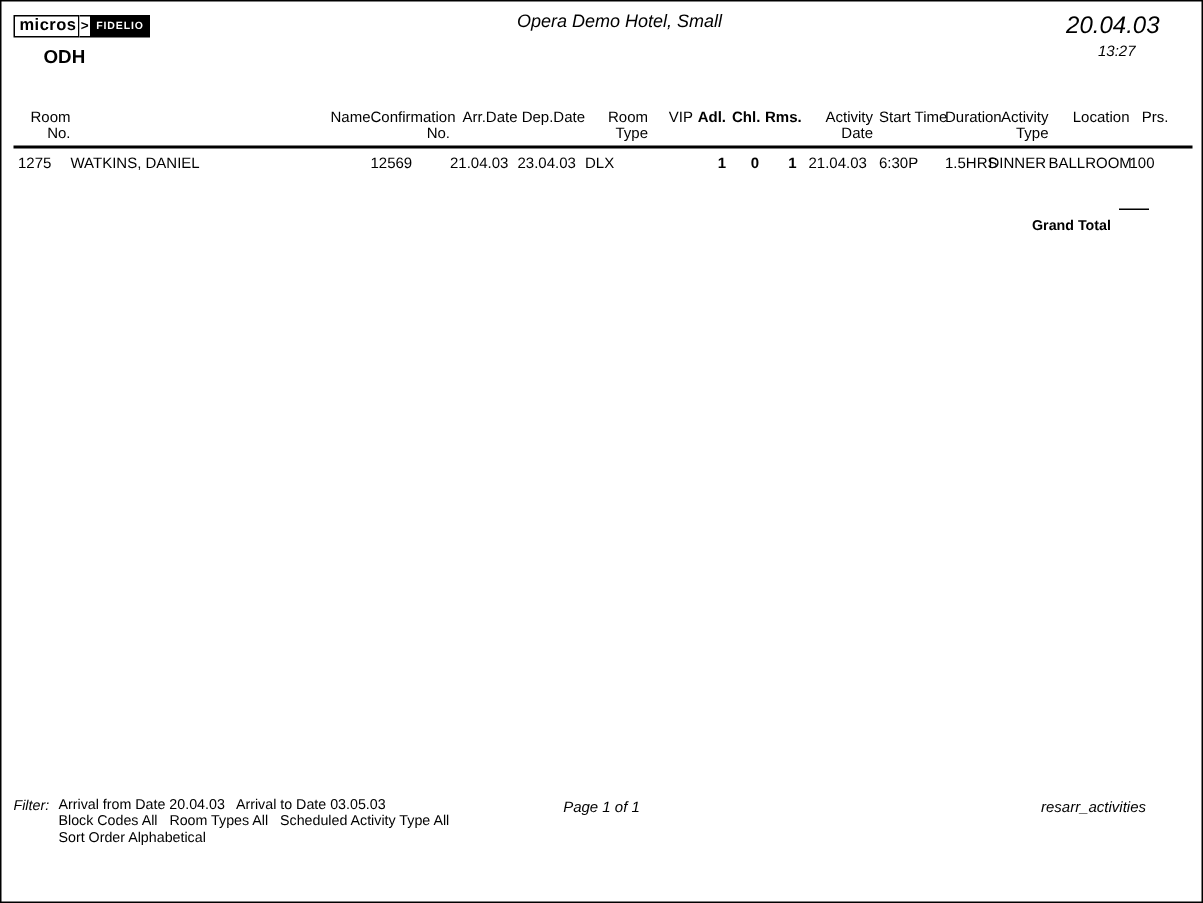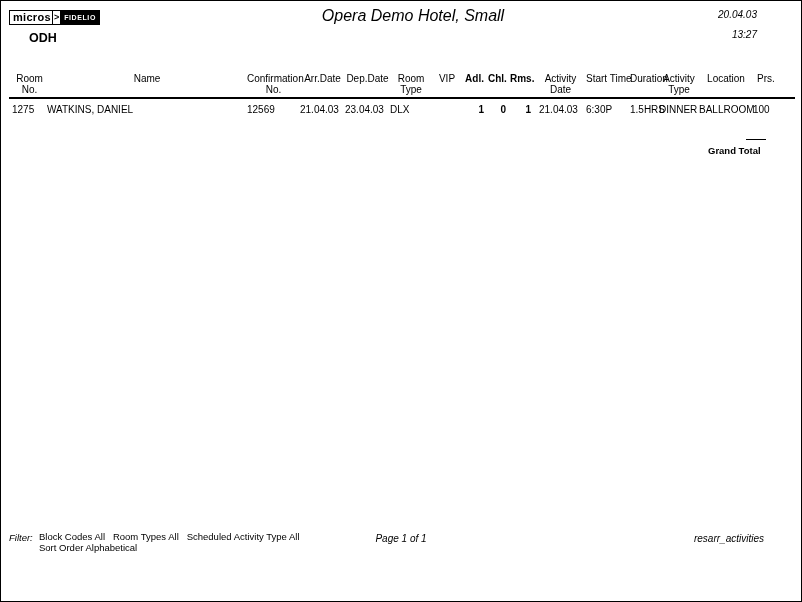--- a/index.html
+++ b/index.html
@@ -50,28 +50,28 @@
     font-size: 7px;
     line-height: 15px;
     padding: 0 4px;
     letter-spacing: 0.6px;
   }
   .hotel-name {
     position: absolute;
     top: 6px; left: 0; right: 0;
     text-align: center;
     font-style: italic;
+    font-size: 12px;
+    margin-left: 24px;
+  }
+  .report-date {
+    position: absolute;
+    top: 8px; right: 28px;
+    font-style: italic;
     font-size: 16px;
-    margin-left: 24px;
-  }
-  .report-date {
-    position: absolute;
-    top: 8px; right: 44px;
-    font-style: italic;
-    font-size: 10px;
   }
   .property-code {
     position: absolute;
     top: 30px; left: 28px;
     font-weight: bold;
     font-size: 12.5px;
   }
   .report-time {
     position: absolute;
     top: 28px; right: 44px;
@@ -92,21 +92,21 @@
     position: absolute;
     top: 72px; left: 11px;
     border-collapse: collapse;
     table-layout: fixed;
     width: 767px;
     font-size: 10px;
     line-height: 11px;
   }
   .report-table th {
     font-weight: normal;
-    text-align: center;
+    text-align: right;
     vertical-align: top;
     white-space: pre;
     padding: 0 0 9px 0;
     overflow: visible;
   }
   .report-table td {
     white-space: nowrap;
     vertical-align: top;
     padding: 0;
     overflow: visible;
@@ -131,21 +131,20 @@
     position: absolute;
     top: 126px; left: 700px; width: 63px;
     text-align: right;
     font-size: 10px;
   }
   .grand-total-label {
     position: absolute;
     top: 144px; left: 687px;
     font-weight: bold;
     font-size: 9.5px;
-    margin-left: 20px;
   }
 
   
   .filter-label {
     position: absolute;
     top: 531px; left: 8px;
     font-style: italic;
     font-size: 9.5px;
   }
   .filter-lines {
@@ -252,19 +251,20 @@
     </tbody>
   </table>
   <div class="header-rule"></div>
 
   <div class="grand-total-value"></div>
   <div class="total-rule"></div>
   <div class="grand-total-label">Grand Total</div>
 
   <div class="filter-label">Filter:</div>
   <div class="filter-lines">
+    <div>Arrival from Date 20.04.03   Arrival to Date 03.05.03</div>
     <div>Block Codes All   Room Types All   Scheduled Activity Type All</div>
     <div>Sort Order Alphabetical</div>
   </div>
   <div class="page-info">Page 1 of 1</div>
   <div class="report-id">resarr_activities</div>
 
 </div>
 
 </body></html>

